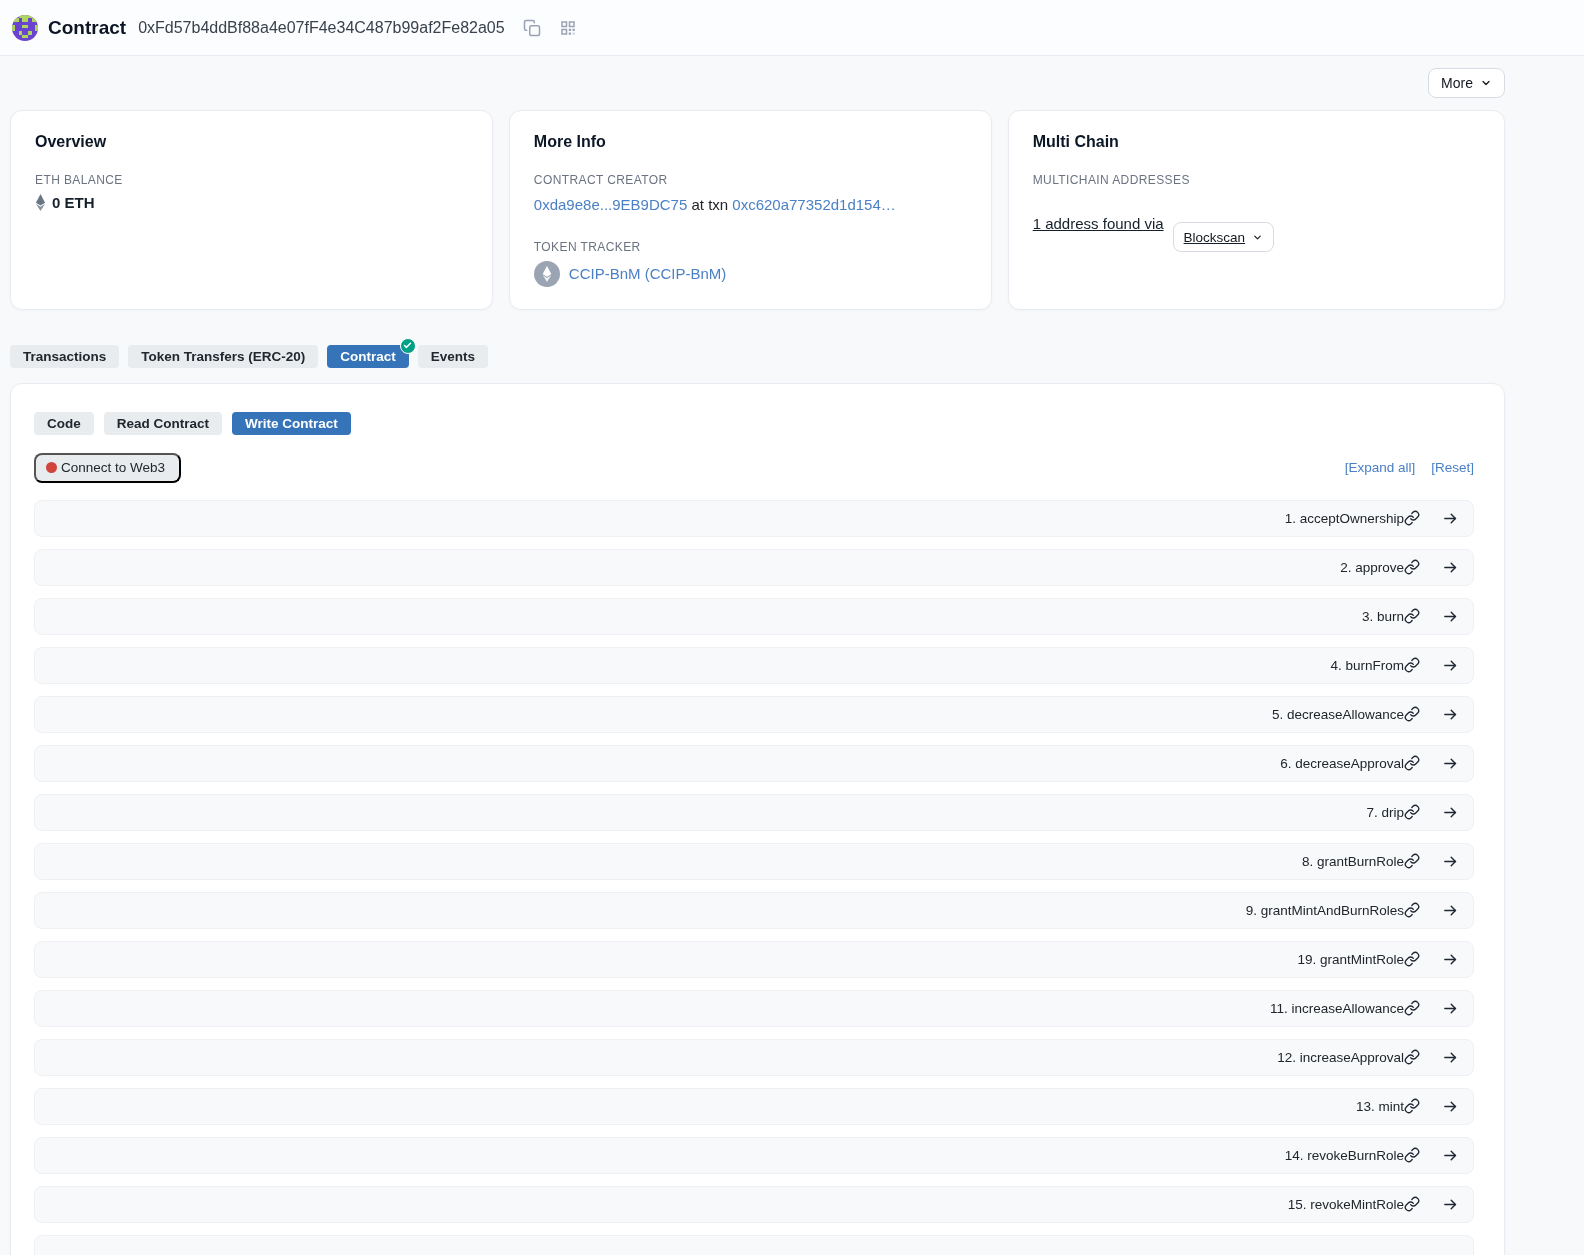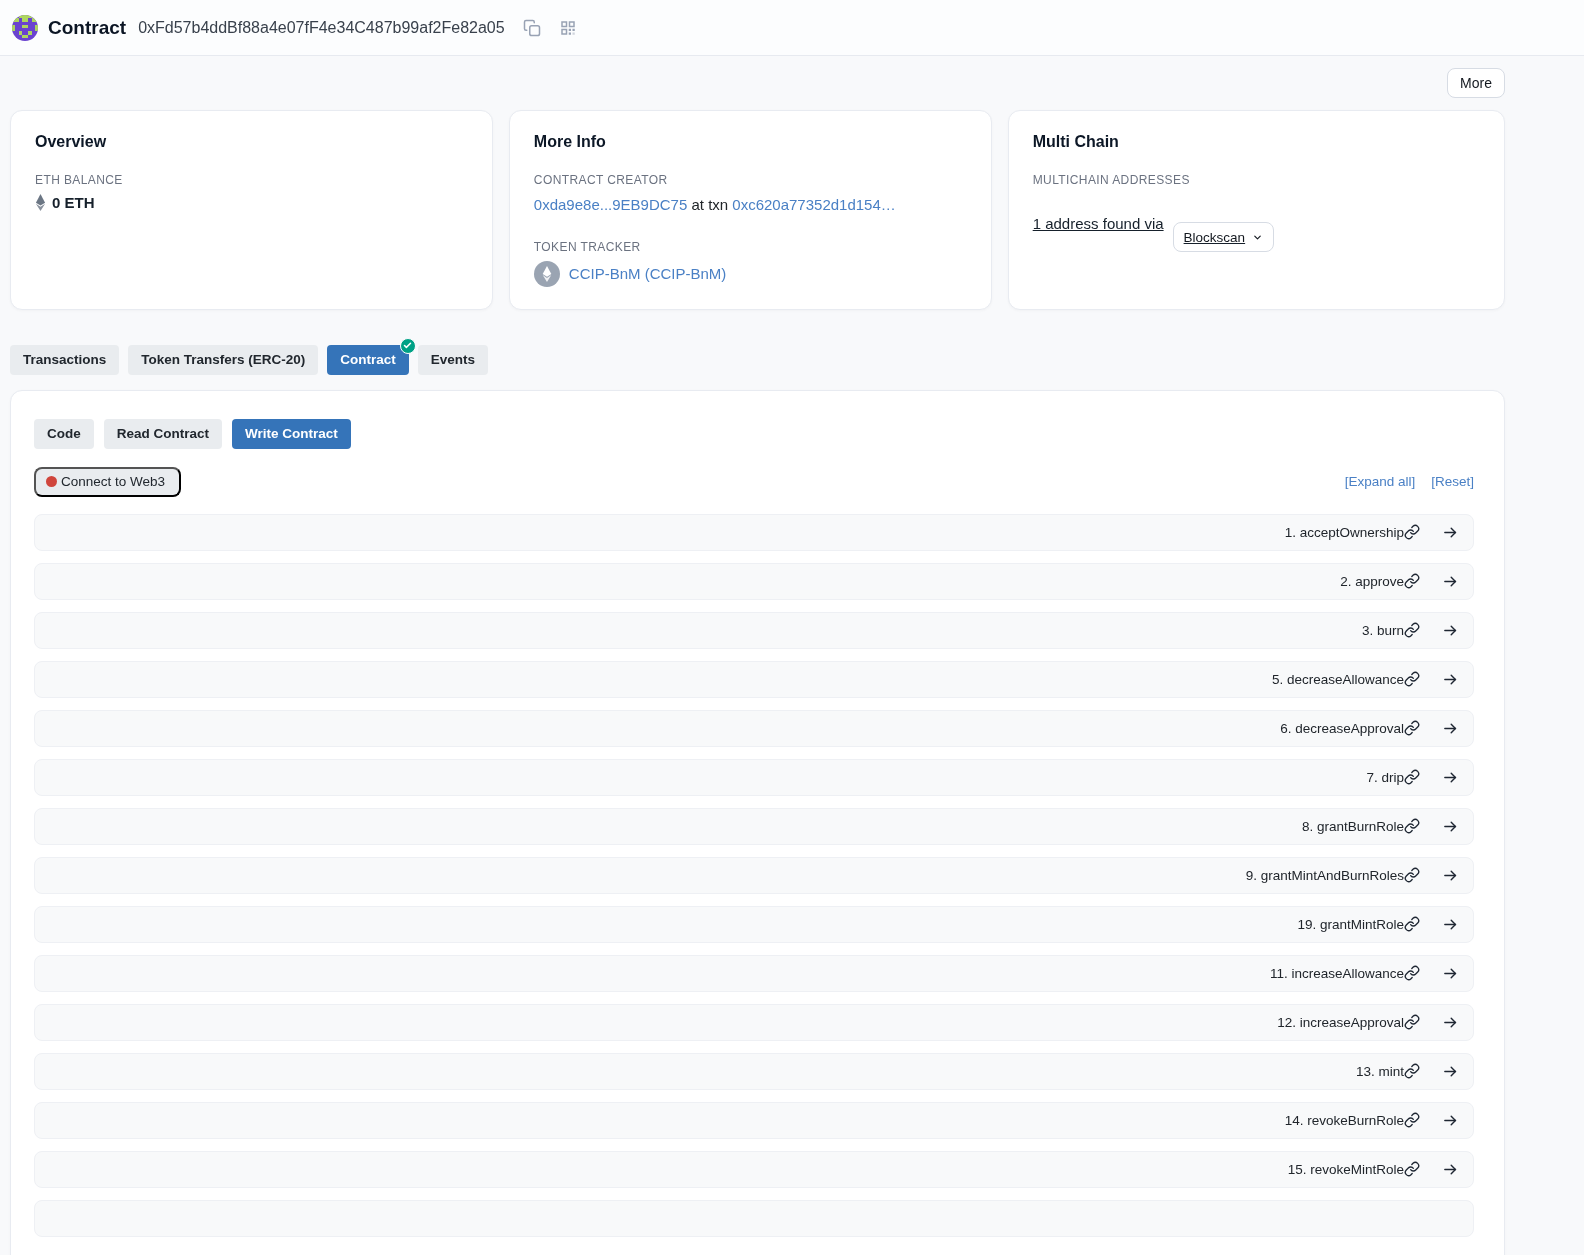--- a/index.html
+++ b/index.html
@@ -22,22 +22,22 @@
   .page-address { font-size:16px; color:#39414c; margin-left:2px; }
   .hdr-icon { margin-left:8px; cursor:pointer; display:flex; align-items:center; }
   .hdr-icon svg { display:block; }
 
   
   .content { margin:0 79px 0 10px; }
 
   .more-row { display:flex; justify-content:flex-end; margin-top:12px; height:30px; }
   .btn-more {
     background:#ffffff; border:1px solid #d7dce4; border-radius:8px;
-    height:30px; padding:6px 12px; font-size:14px; color:#13181f;
-    display:inline-flex; align-items:center; gap:7px; cursor:pointer;flex-direction:column;
+    height:30px; padding:0 12px; font-size:14px; color:#13181f;
+    display:inline-flex; align-items:center; gap:7px; cursor:pointer;
   }
 
   
   .cards { display:grid; grid-template-columns:1fr 1fr 1.03fr; gap:16px; margin-top:12px; }
   .card {
     background:#ffffff; border:1px solid #e8ebf1; border-radius:12px;
     padding:22px 24px; min-height:197px; box-shadow:0 1px 3px rgba(16,24,40,.03);
   }
   .card-title { font-size:16px; font-weight:700; color:#0c1726; margin-bottom:22px; }
   .field-label {
@@ -56,21 +56,21 @@
   .mc-line { display:flex; align-items:center; gap:9px; font-size:15px; color:#16202b;text-decoration:underline; }
   .btn-select {
     background:#fff; border:1px solid #d7dce4; border-radius:8px;
     padding:0 10px; height:30px; font-size:13.5px; color:#13181f;
     display:inline-flex; align-items:center; gap:7px; cursor:pointer;margin-top:28px;
   }
 
   
   .tabs { display:flex; gap:9px; margin-top:35px; }
   .pill {
-    background:#e9ecef; border-radius:4px; height:30px; padding:0 13px;
+    background:#e9ecef; border-radius:4px; height:23px; padding:0 13px;
     font-size:13.5px; font-weight:600; color:#21272e;
     display:inline-flex; align-items:center; cursor:pointer; position:relative;
     white-space:nowrap;
   }
   .pill.active { background:#3574b9; color:#ffffff; }
   .verified-badge {
     position:absolute; top:-7px; right:-7px; width:16px; height:16px;
     background:#00a186; border-radius:50%; border:1.5px solid #fdfdfe;
     display:flex; align-items:center; justify-content:center;
   }
@@ -297,20 +297,33 @@
               <path d="M10 13a5 5 0 0 0 7.54.54l3-3a5 5 0 0 0-7.07-7.07l-1.72 1.71"></path>
               <path d="M14 11a5 5 0 0 0-7.54-.54l-3 3a5 5 0 0 0 7.07 7.07l1.71-1.71"></path>
             </svg>
             <svg width="17" height="17" viewBox="0 0 24 24" fill="none" stroke="#1f2733" stroke-width="2" stroke-linecap="round" stroke-linejoin="round">
               <line x1="4" y1="12" x2="19" y2="12"></line>
               <polyline points="13 6 19 12 13 18"></polyline>
             </svg>
           </span>
         </div>
 
+        <div class="fn-row">
+          <span class="fn-label">4. burnFrom</span>
+          <span class="fn-icons">
+            <svg width="16" height="16" viewBox="0 0 24 24" fill="none" stroke="#1f2733" stroke-width="2" stroke-linecap="round" stroke-linejoin="round">
+              <path d="M10 13a5 5 0 0 0 7.54.54l3-3a5 5 0 0 0-7.07-7.07l-1.72 1.71"></path>
+              <path d="M14 11a5 5 0 0 0-7.54-.54l-3 3a5 5 0 0 0 7.07 7.07l1.71-1.71"></path>
+            </svg>
+            <svg width="17" height="17" viewBox="0 0 24 24" fill="none" stroke="#1f2733" stroke-width="2" stroke-linecap="round" stroke-linejoin="round">
+              <line x1="4" y1="12" x2="19" y2="12"></line>
+              <polyline points="13 6 19 12 13 18"></polyline>
+            </svg>
+          </span>
+        </div>
 
         <div class="fn-row">
           <span class="fn-label">5. decreaseAllowance</span>
           <span class="fn-icons">
             <svg width="16" height="16" viewBox="0 0 24 24" fill="none" stroke="#1f2733" stroke-width="2" stroke-linecap="round" stroke-linejoin="round">
               <path d="M10 13a5 5 0 0 0 7.54.54l3-3a5 5 0 0 0-7.07-7.07l-1.72 1.71"></path>
               <path d="M14 11a5 5 0 0 0-7.54-.54l-3 3a5 5 0 0 0 7.07 7.07l1.71-1.71"></path>
             </svg>
             <svg width="17" height="17" viewBox="0 0 24 24" fill="none" stroke="#1f2733" stroke-width="2" stroke-linecap="round" stroke-linejoin="round">
               <line x1="4" y1="12" x2="19" y2="12"></line>

